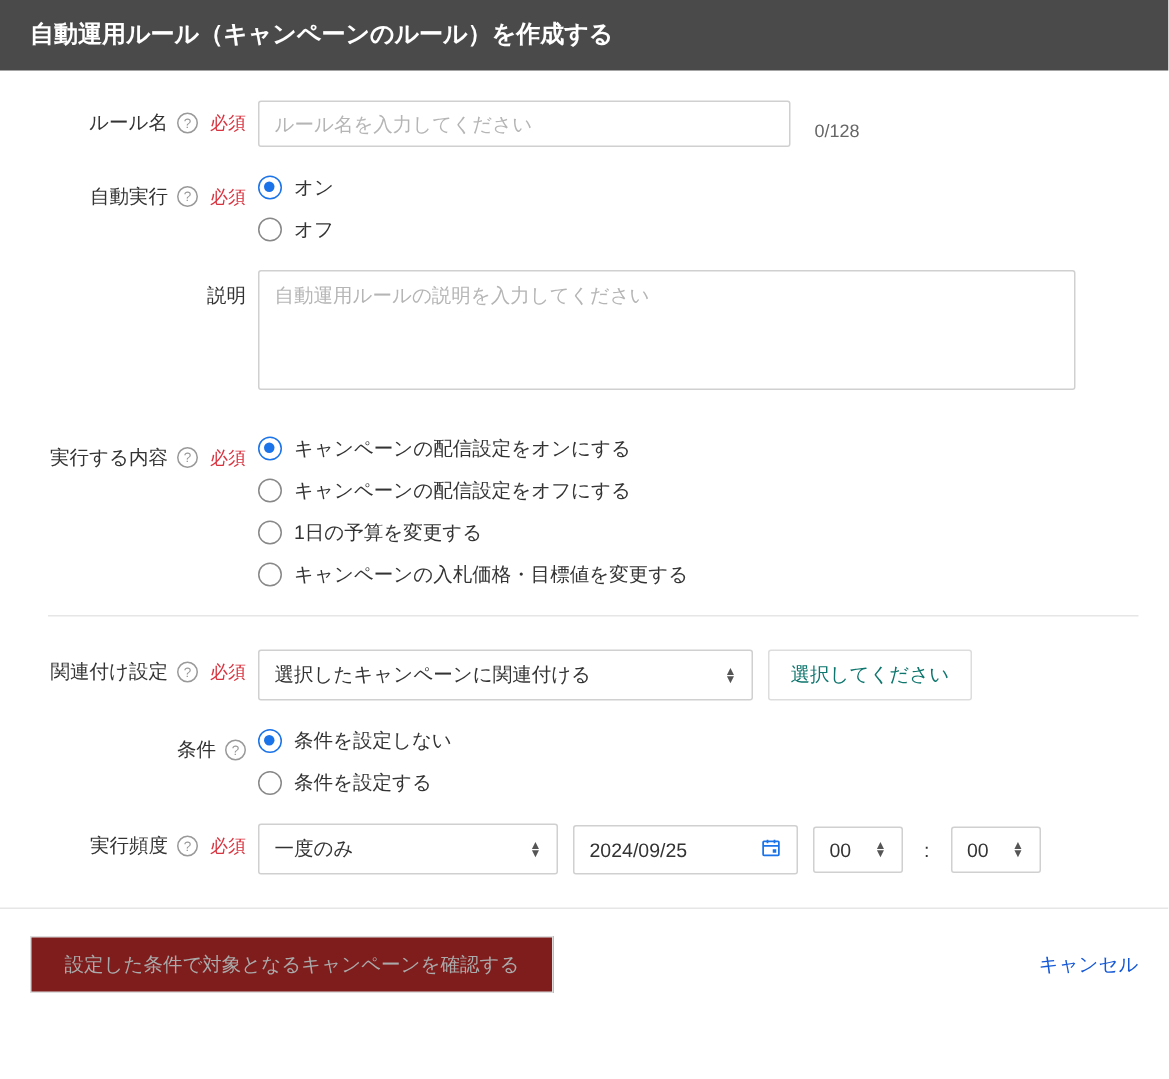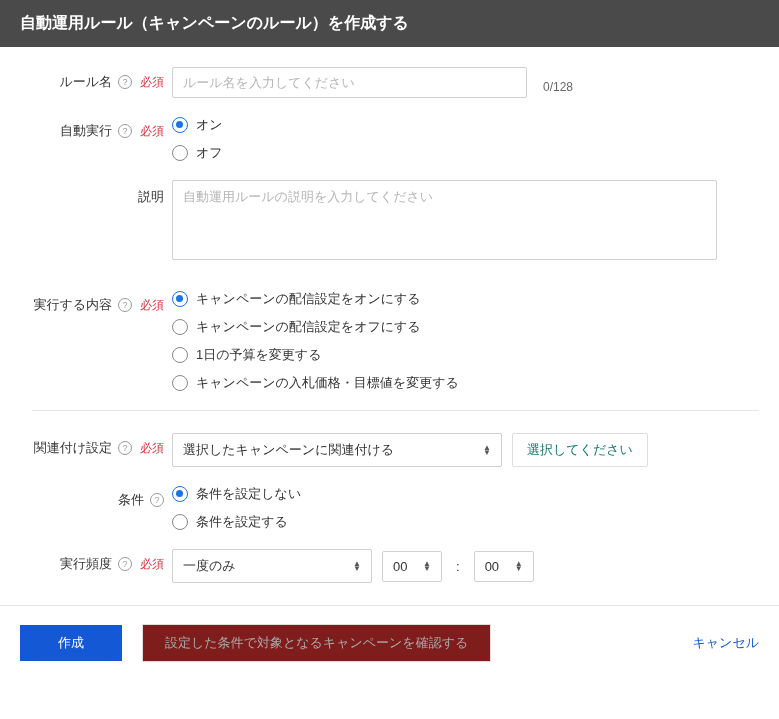--- a/index.html
+++ b/index.html
@@ -244,20 +244,32 @@
     </div>
     <div class="content-col">
       <div class="inline">
         <div class="select freq">
           <span>一度のみ</span>
           <span class="caret-sort">
               <span>▲</span>
               <span>▼</span>
             </span>
         </div>
+        <div class="select date">
+          <span>2024/09/25</span>
+          <span class="cal-icon">
+            <svg width="14" height="14" viewBox="0 0 24 24" fill="none" stroke="#1a73e8" stroke-width="2">
+                <rect x="3" y="5" width="18" height="16" rx="1"></rect>
+                <line x1="3" y1="10" x2="21" y2="10"></line>
+                <line x1="8" y1="3" x2="8" y2="7"></line>
+                <line x1="16" y1="3" x2="16" y2="7"></line>
+                <rect x="14" y="14" width="4" height="4" fill="#1a73e8" stroke="none"></rect>
+              </svg>
+          </span>
+        </div>
         <div class="select small">
           <span>00</span>
           <span class="caret-sort">
               <span>▲</span>
               <span>▼</span>
             </span>
         </div>
         <span class="colon">:</span>
         <div class="select small">
           <span>00</span>
@@ -266,16 +278,15 @@
               <span>▼</span>
             </span>
         </div>
       </div>
     </div>
   </div>
 
 </div>
 
 <div class="footer">
-  <button class="btn-primary">作成</button>
   <button class="btn-muted">設定した条件で対象となるキャンペーンを確認する</button>
   <button class="btn-link">キャンセル</button>
 </div>
 
 </body></html>

